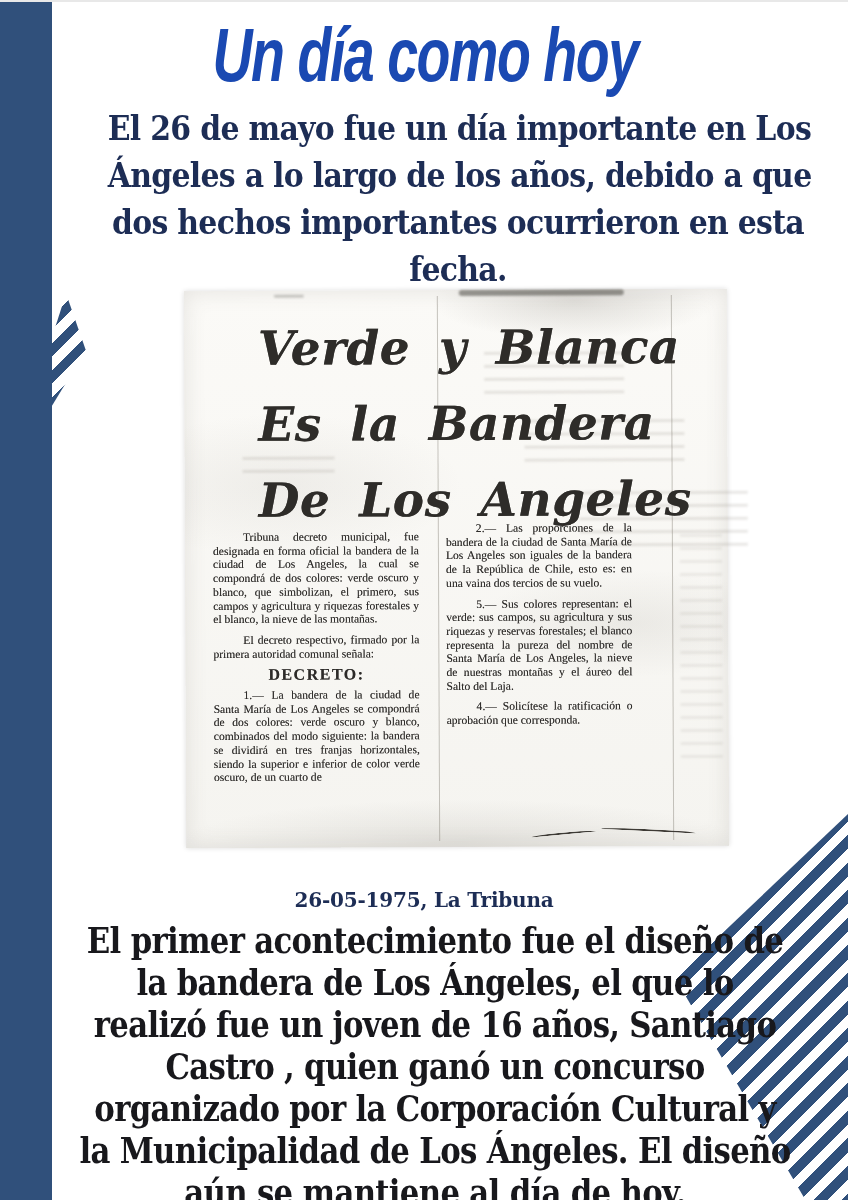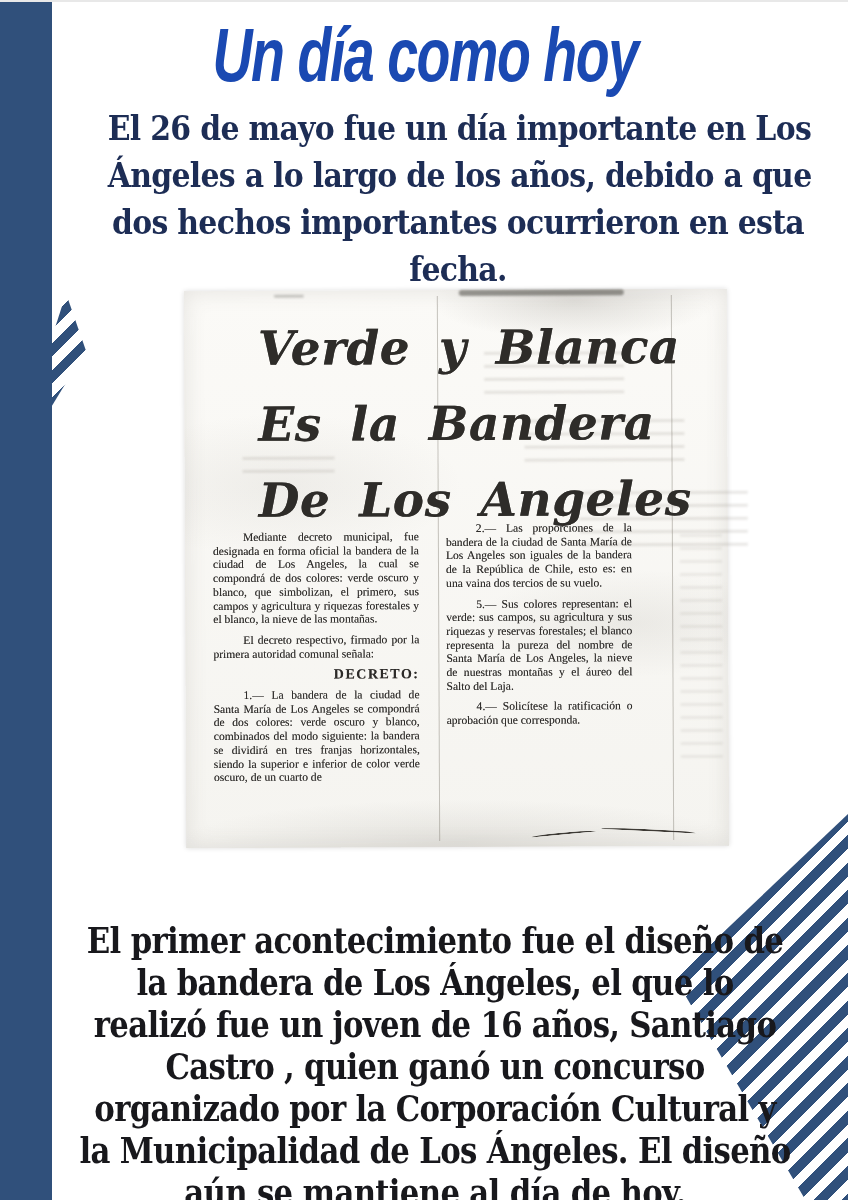--- a/index.html
+++ b/index.html
@@ -59,22 +59,22 @@
   .news-col{
     position:absolute;font-family:"Liberation Serif",serif;
     font-size:11.6px;line-height:13.7px;color:#2c2a28;text-align:justify;
     text-shadow:0 0 0.4px rgba(44,42,40,0.55);
   }
   .col-left{left:28px;top:240px;width:206px;}
   .col-right{left:261px;top:232px;width:186px;}
   .news-col p{margin:0 0 7px;text-indent:30px;}
   .col-right p.no-indent{text-indent:0;}
   .decree{
-    text-align:right;font-weight:bold;letter-spacing:1.5px;
-    font-size:14px;margin:9px 0;text-indent:0 !important;
+    text-align:center;font-weight:bold;letter-spacing:1.5px;
+    font-size:16px;margin:9px 0;text-indent:0 !important;
   }
   .ghost{
     position:absolute;opacity:0.42;filter:blur(1px);
     background:repeating-linear-gradient(180deg, rgba(120,112,100,0.38) 0 3px, rgba(0,0,0,0) 3px 13px);
   }
   .g1{left:300px;top:62px;width:140px;height:48px;}
   .g2{left:340px;top:130px;width:160px;height:52px;}
   .g3{left:395px;top:202px;width:168px;height:62px;}
   .g4{left:58px;top:166px;width:92px;height:26px;}
   .g5{left:495px;top:245px;width:42px;height:230px;opacity:0.28;}
@@ -129,36 +129,37 @@
     <div class="col-rule rule-1"></div>
     <div class="col-rule rule-2"></div>
 
     <div class="news-headline">
       <div>Verde y Blanca</div>
       <div>Es la Bandera</div>
       <div>De Los Angeles</div>
     </div>
 
     <div class="news-col col-left">
-      <p>Mediante decreto municipal, fue designada en forma oficial la bandera de la ciudad de Los Angeles, la cual se compondrá de dos colores: verde oscuro y blanco, que simbolizan, el primero, sus campos y agricultura y riquezas forestales y el blanco, la nieve de las montañas.</p>
+      <p>Tribuna decreto municipal, fue designada en forma oficial la bandera de la ciudad de Los Angeles, la cual se compondrá de dos colores: verde oscuro y blanco, que simbolizan, el primero, sus campos y agricultura y riquezas forestales y el blanco, la nieve de las montañas.</p>
       <p>El decreto respectivo, firmado por la primera autoridad comunal señala:</p>
       <p class="decree">DECRETO:</p>
       <p>1.— La bandera de la ciudad de Santa María de Los Angeles se compondrá de dos colores: verde oscuro y blanco, combinados del modo siguiente: la bandera se dividirá en tres franjas horizontales, siendo la superior e inferior de color verde oscuro, de un cuarto de</p>
     </div>
 
     <div class="news-col col-right">
       <p>2.— Las proporciones de la bandera de la ciudad de Santa María de Los Angeles son iguales de la bandera de la República de Chile, esto es: en una vaina dos tercios de su vuelo.</p>
       <p>5.— Sus colores representan: el verde: sus campos, su agricultura y sus riquezas y reservas forestales; el blanco representa la pureza del nombre de Santa María de Los Angeles, la nieve de nuestras montañas y el áureo del Salto del Laja.</p>
       <p>4.— Solicítese la ratificación o aprobación que corresponda.</p>
     </div>
 
     <div class="scribble scribble-1"></div>
     <div class="scribble scribble-2"></div>
   </div>
 
+  <div class="caption">26-05-1975, La Tribuna</div>
 
   <div class="body-text">
     <div class="line">El primer acontecimiento fue el diseño de</div>
     <div class="line">la bandera de Los Ángeles, el que lo</div>
     <div class="line">realizó fue un joven de 16 años, Santiago</div>
     <div class="line">Castro , quien ganó un concurso</div>
     <div class="line">organizado por la Corporación Cultural y</div>
     <div class="line">la Municipalidad de Los Ángeles. El diseño</div>
     <div class="line">aún se mantiene al día de hoy.</div>
   </div>

